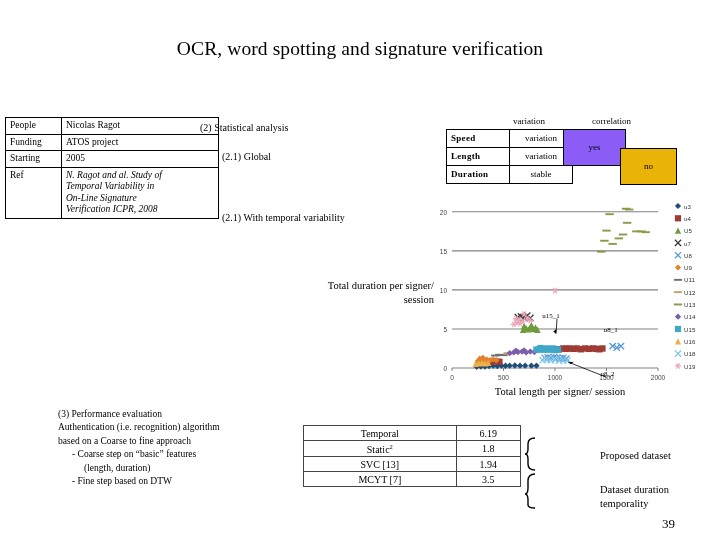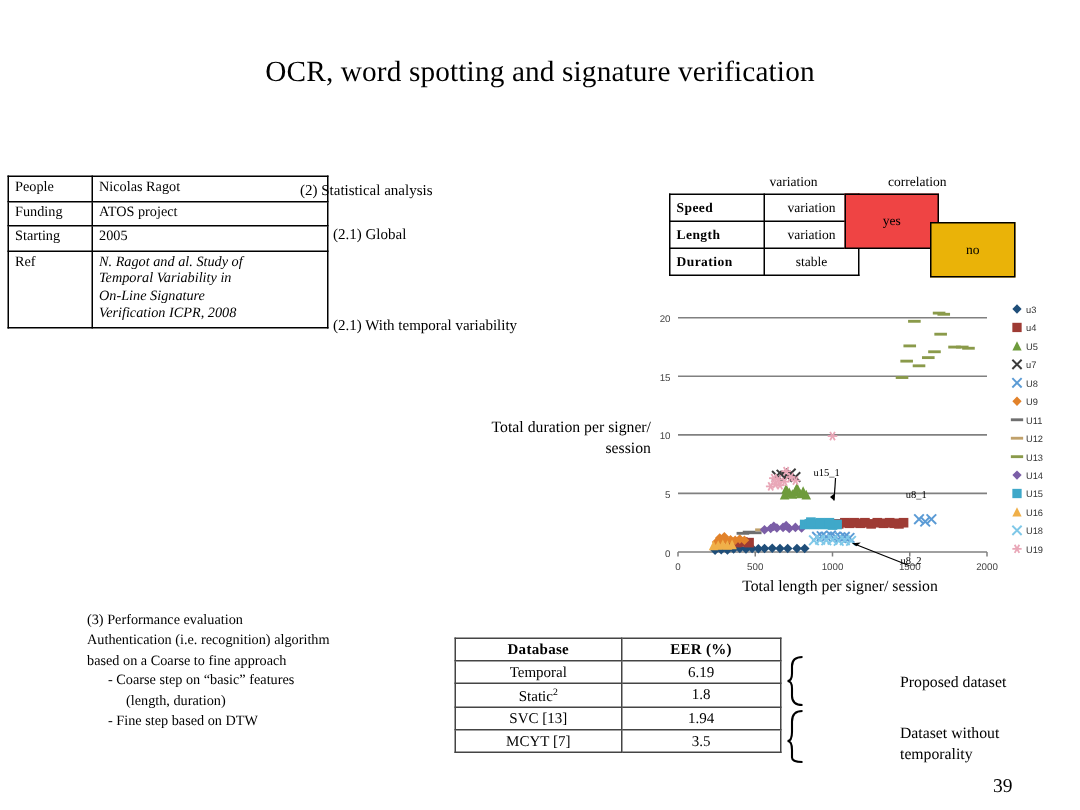--- a/index.html
+++ b/index.html
@@ -41,21 +41,21 @@
   .vc-h1{left:67px;}
   .vc-h2{left:146px;}
   .vc-grid{position:relative;}
   .vc-table{border-collapse:collapse;font-size:9px;}
   .vc-table td{border:1.3px solid #000;height:17px;line-height:17px;padding:0 4px;}
   .vc-table td.lbl{width:54px;font-weight:bold;letter-spacing:.3px;}
   .vc-table td.val{width:54px;text-align:center;}
   .vc-yes{
     position:absolute;left:117px;top:0;width:63px;height:36.6px;
     border:1.3px solid #000;font-size:9px;display:flex;align-items:center;
-    justify-content:center;box-sizing:border-box;background:#ef4444;
+    justify-content:center;box-sizing:border-box;background:#8b5cf6;
   }
   .vc-no{
     position:absolute;left:174px;top:19px;width:57px;height:36.6px;
     border:1.3px solid #000;font-size:9px;display:flex;align-items:center;
     justify-content:center;box-sizing:border-box;background:#eab308;
   }
 
   
   .chart{position:absolute;left:426px;top:196px;width:294px;height:200px;}
   .chart svg{display:block;}
@@ -527,24 +527,20 @@
     <div>(3) Performance evaluation</div>
     <div>Authentication (i.e. recognition) algorithm</div>
     <div>based on a Coarse to fine approach</div>
     <div class="ind1">- Coarse step on “basic” features</div>
     <div class="ind2">(length, duration)</div>
     <div class="ind1">- Fine step based on DTW</div>
   </div>
 
   <table class="res">
     <tbody>
-        <tr>
-      <th class="outer">Database</th>
-      <th class="outer">EER (%)</th>
-    </tr>
     <tr>
       <td>Temporal</td>
       <td>6.19</td>
     </tr>
     <tr>
       <td><span>Static</span><sup>2</sup></td>
       <td>1.8</td>
     </tr>
     <tr>
       <td>SVC [13]</td>
@@ -556,19 +552,19 @@
     </tr>
   </tbody>
     </table>
 
   <svg style="position:absolute;left:524px;top:436px;" width="18" height="74">
     <path d="M11 2 Q4 2 4 8 L4 13 Q4 18 1 18 Q4 18 4 23 L4 28 Q4 34 11 34" fill="none" stroke="#000" stroke-width="1.4"></path>
     <path d="M11 38 Q4 38 4 45 L4 52 Q4 58 1 58 Q4 58 4 64 L4 69 Q4 72 11 72" fill="none" stroke="#000" stroke-width="1.4"></path>
   </svg>
   <div class="cap" style="left:560px;top:449px;">Proposed dataset</div>
   <div class="cap" style="left:560px;top:483px;">
-    <div>Dataset without</div>
+    <div>Dataset duration</div>
     <div>temporality</div>
   </div>
 
   <div class="pagenum">39</div>
 
 </div>
 
 </body></html>

